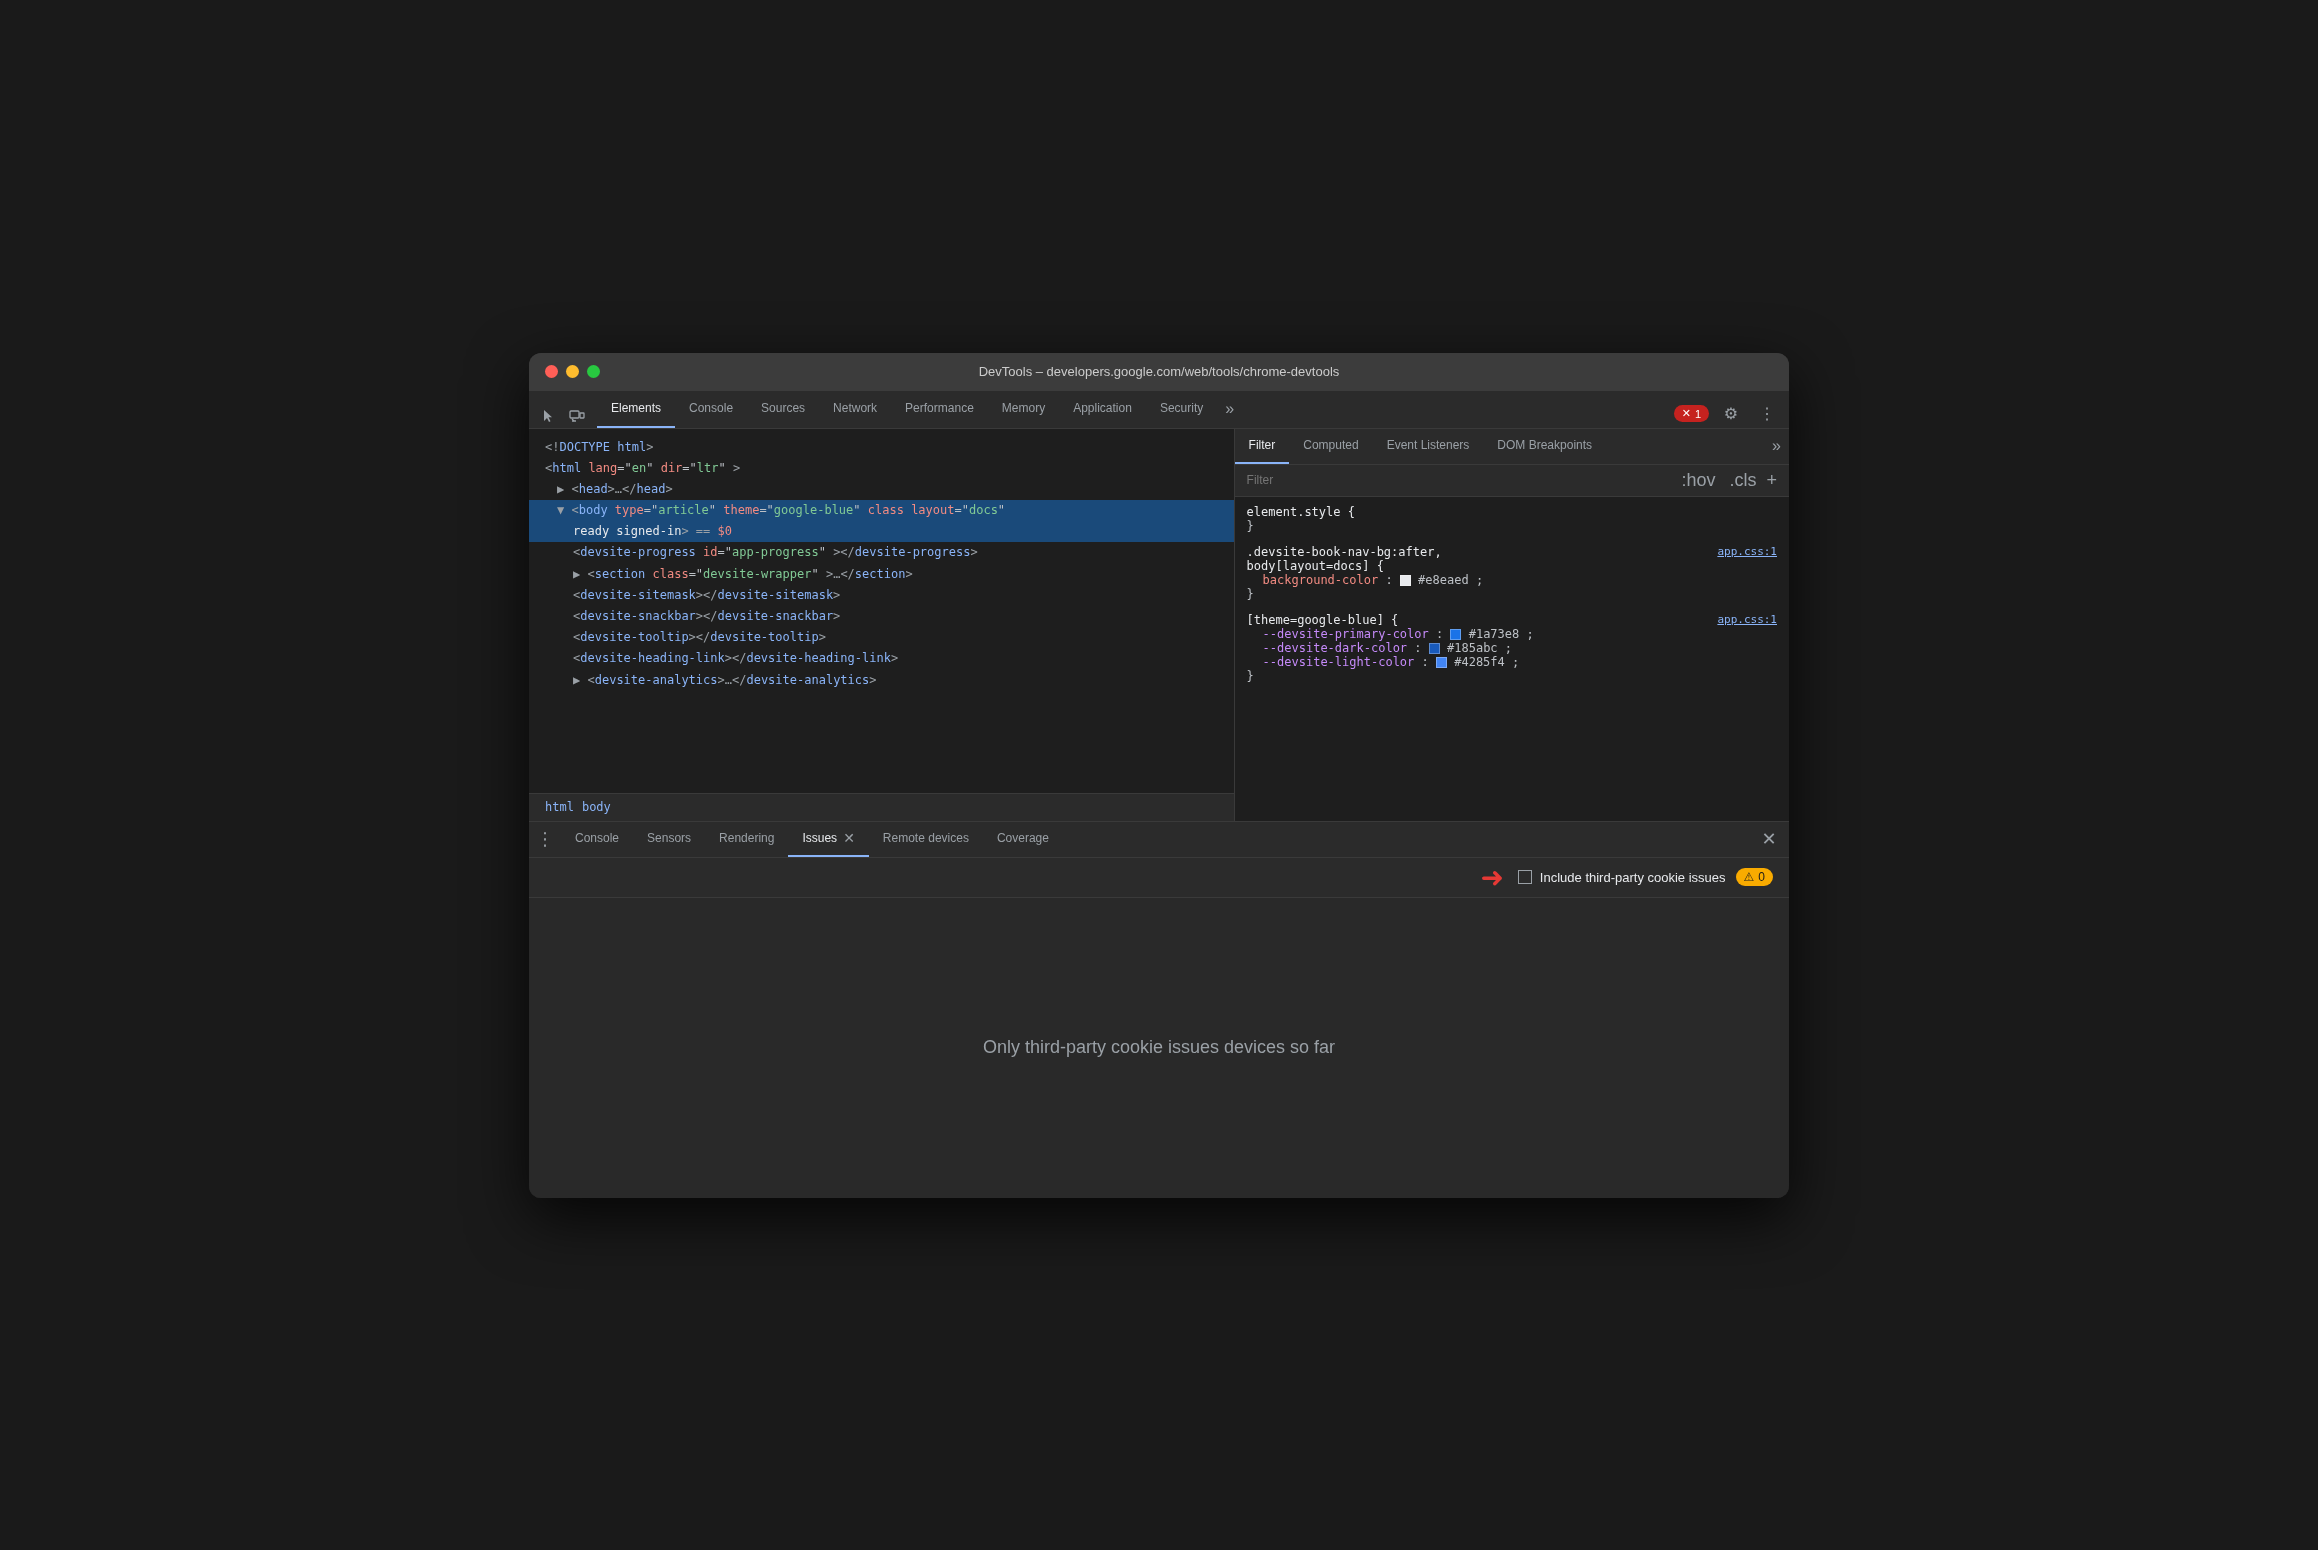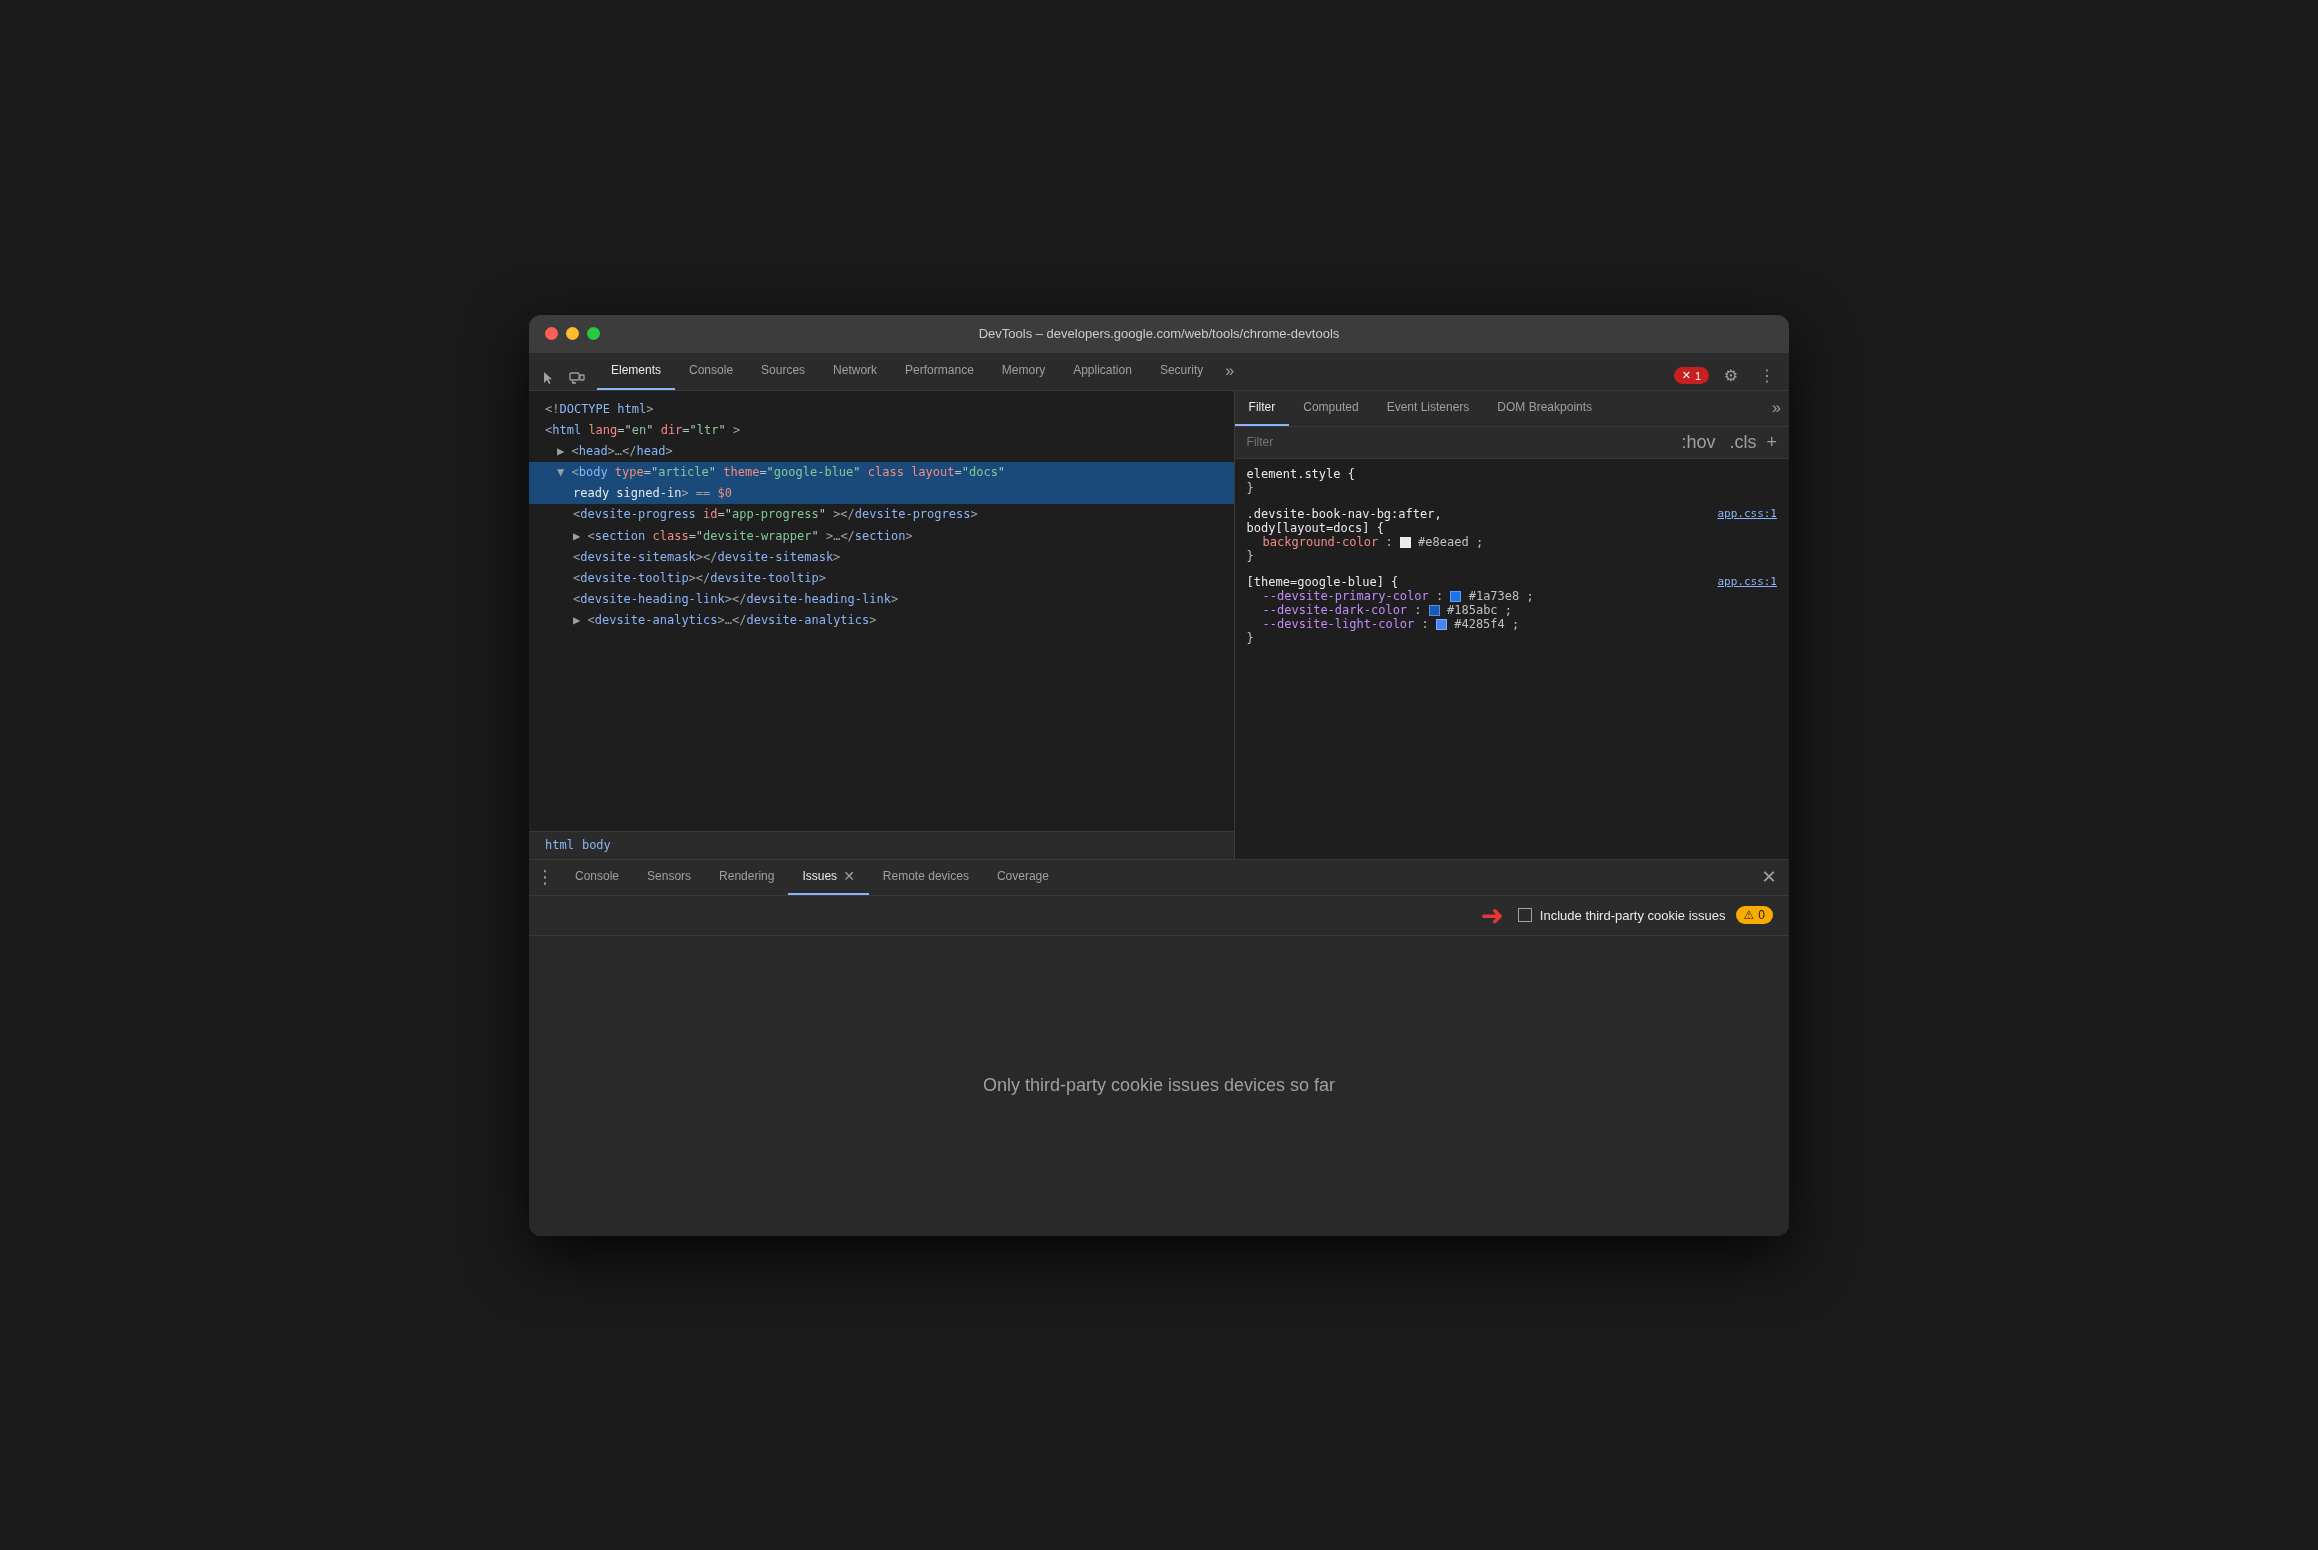--- a/index.html
+++ b/index.html
@@ -124,21 +124,21 @@
       display: flex;
       align-items: center;
       justify-content: center;
       color: #9aa0a6;
       cursor: pointer;
       border-radius: 4px;
       font-size: 16px;
     }
     .main-area {
       display: flex;
-      height: 468px;
+      height: 392px;
     }
     .dom-panel {
       width: 56%;
       background: #1e1e1e;
       border-right: 1px solid #3a3a3a;
       overflow: hidden;
       display: flex;
       flex-direction: column;
     }
     .dom-content {
@@ -471,20 +471,23 @@
             <span class="gray">&gt;&lt;/</span><span class="tag">devsite-progress</span><span class="gray">&gt;</span>
           </div>
           <div class="dom-line dom-indent-2">
             <span class="tri">▶</span>
             <span class="gray"> &lt;</span><span class="tag">section</span>
             <span class="attr-name"> class</span><span class="eq">="</span><span class="attr-value">devsite-wrapper</span><span class="eq">"</span>
             <span class="gray">&gt;…&lt;/</span><span class="tag">section</span><span class="gray">&gt;</span>
           </div>
           <div class="dom-line dom-indent-2">
             <span class="gray">&lt;</span><span class="tag">devsite-sitemask</span><span class="gray">&gt;&lt;/</span><span class="tag">devsite-sitemask</span><span class="gray">&gt;</span>
+          </div>
+          <div class="dom-line dom-indent-2">
+            <span class="gray">&lt;</span><span class="tag">devsite-snackbar</span><span class="gray">&gt;&lt;/</span><span class="tag">devsite-snackbar</span><span class="gray">&gt;</span>
           </div>
           <div class="dom-line dom-indent-2">
             <span class="gray">&lt;</span><span class="tag">devsite-tooltip</span><span class="gray">&gt;&lt;/</span><span class="tag">devsite-tooltip</span><span class="gray">&gt;</span>
           </div>
           <div class="dom-line dom-indent-2">
             <span class="gray">&lt;</span><span class="tag">devsite-heading-link</span><span class="gray">&gt;&lt;/</span><span class="tag">devsite-heading-link</span><span class="gray">&gt;</span>
           </div>
           <div class="dom-line dom-indent-2">
             <span class="tri">▶</span>
             <span class="gray"> &lt;</span><span class="tag">devsite-analytics</span><span class="gray">&gt;…&lt;/</span><span class="tag">devsite-analytics</span><span class="gray">&gt;</span>

